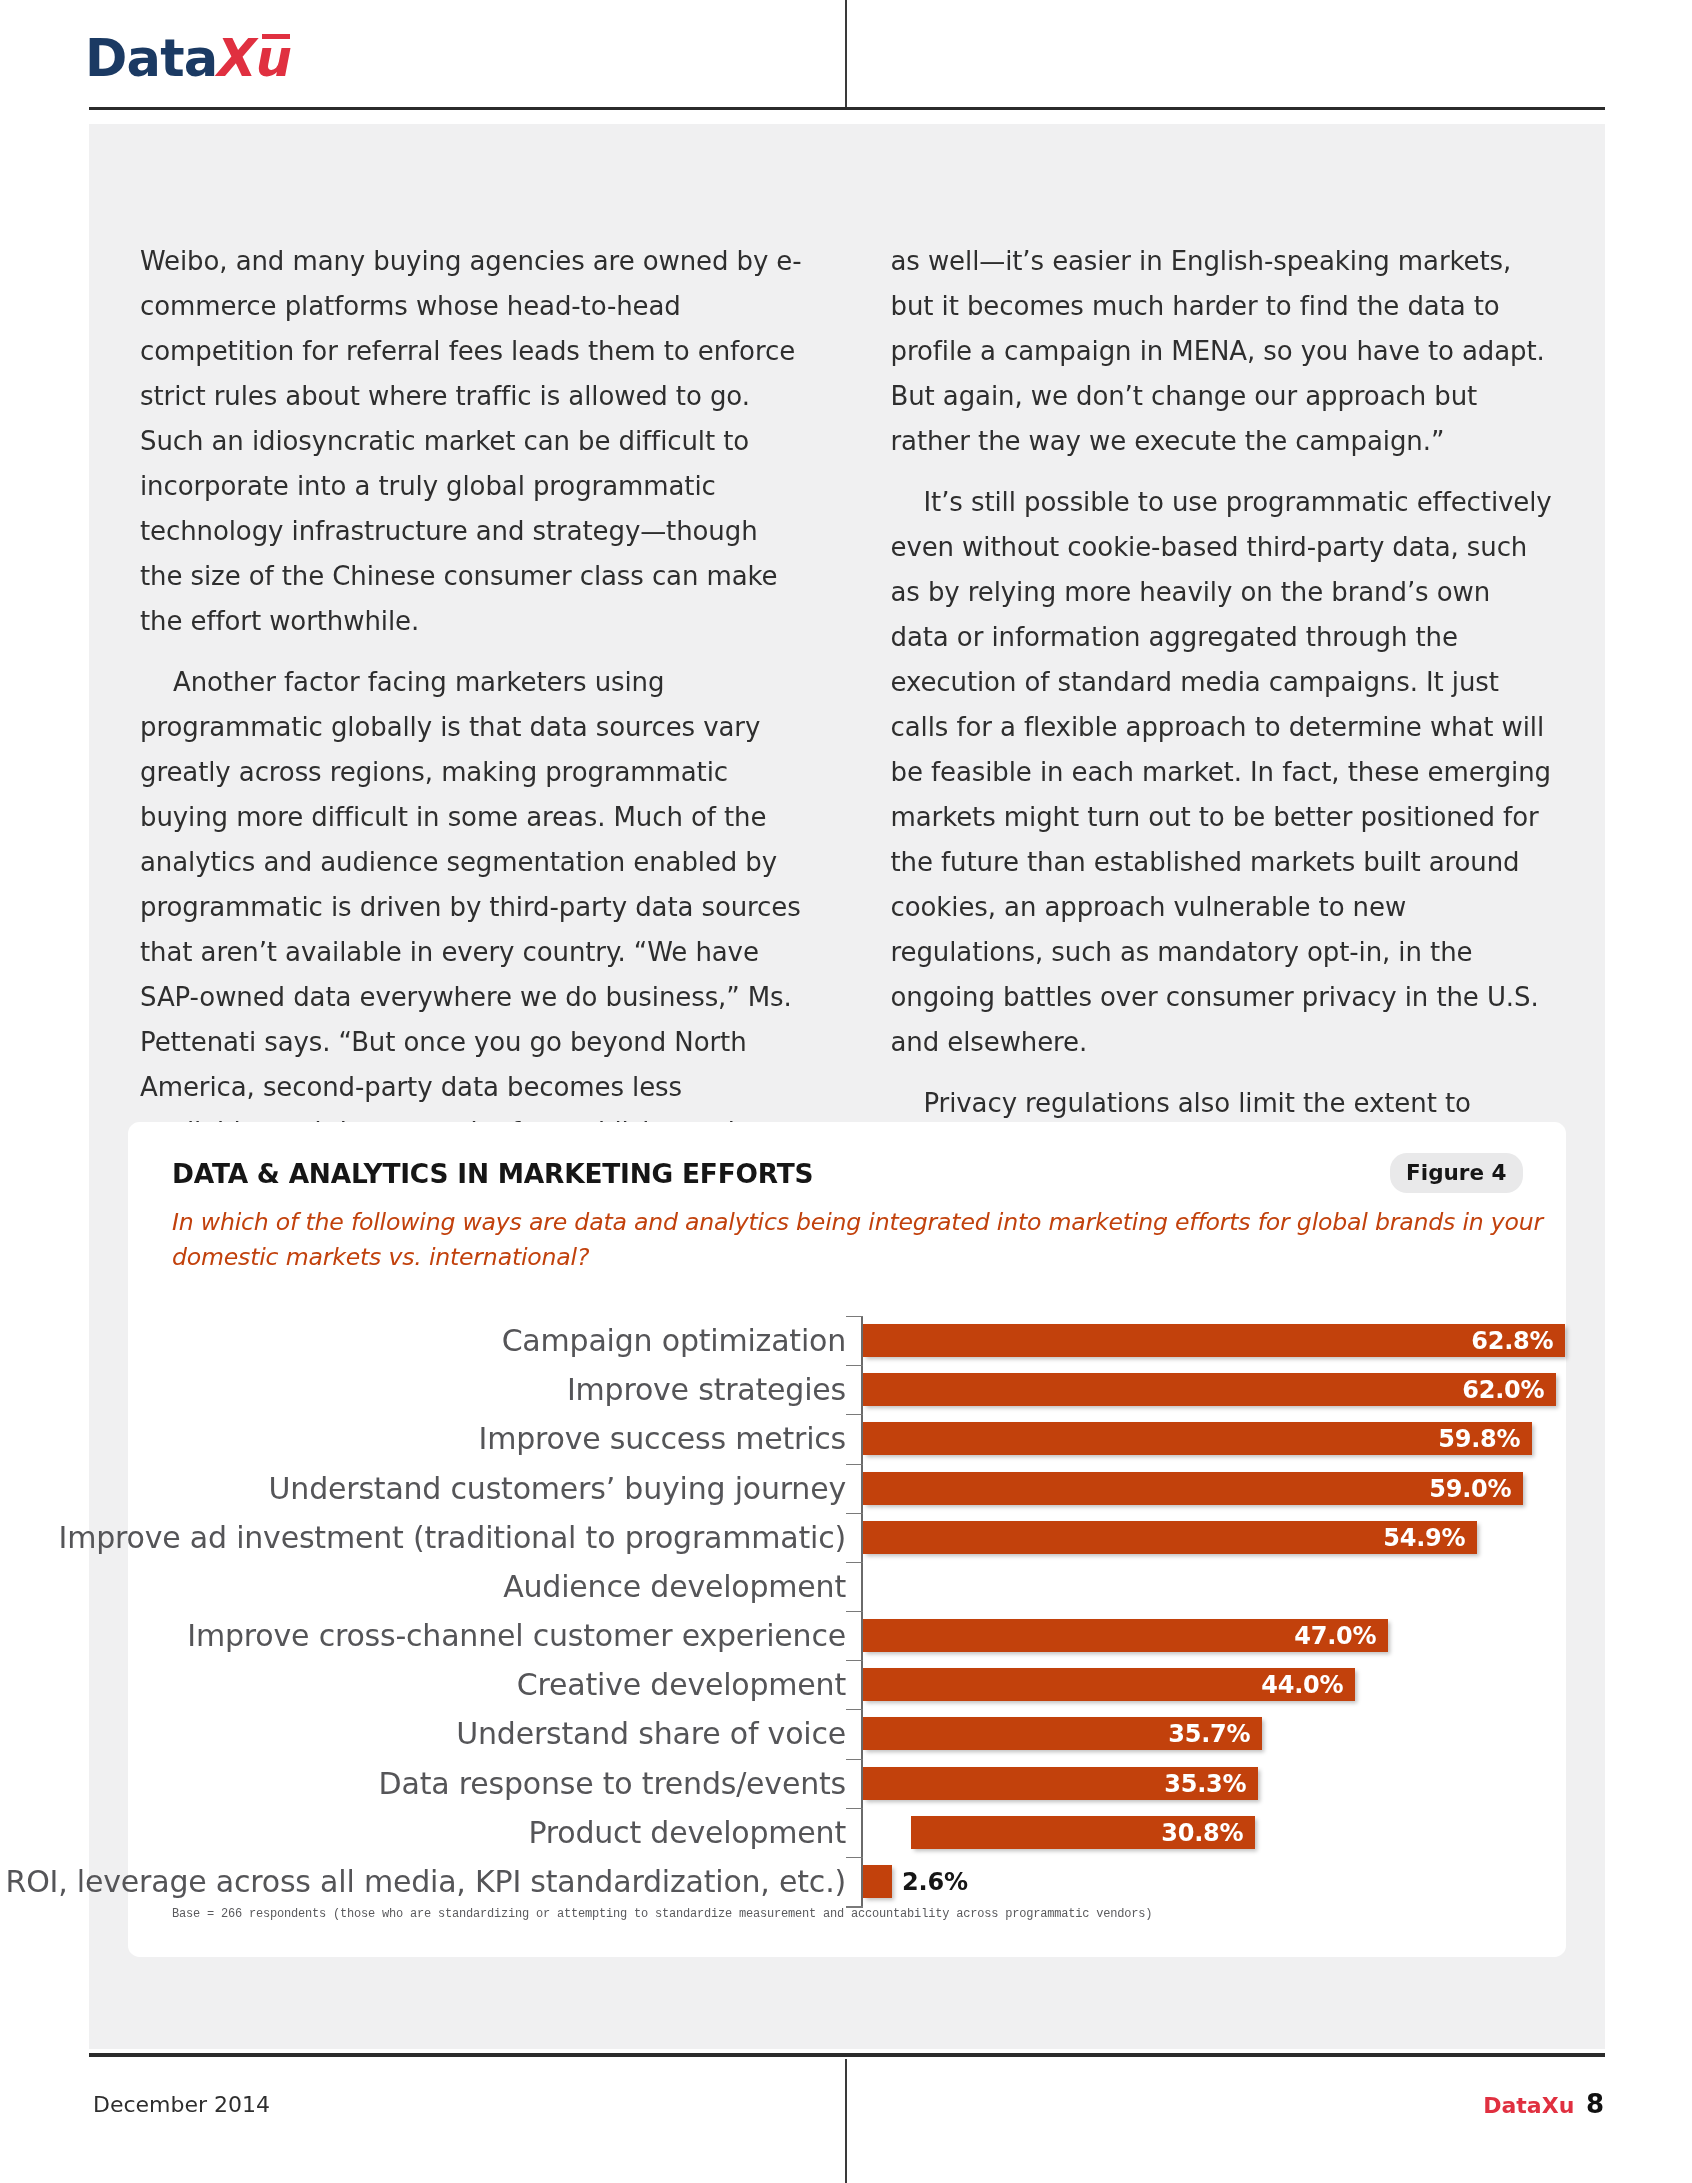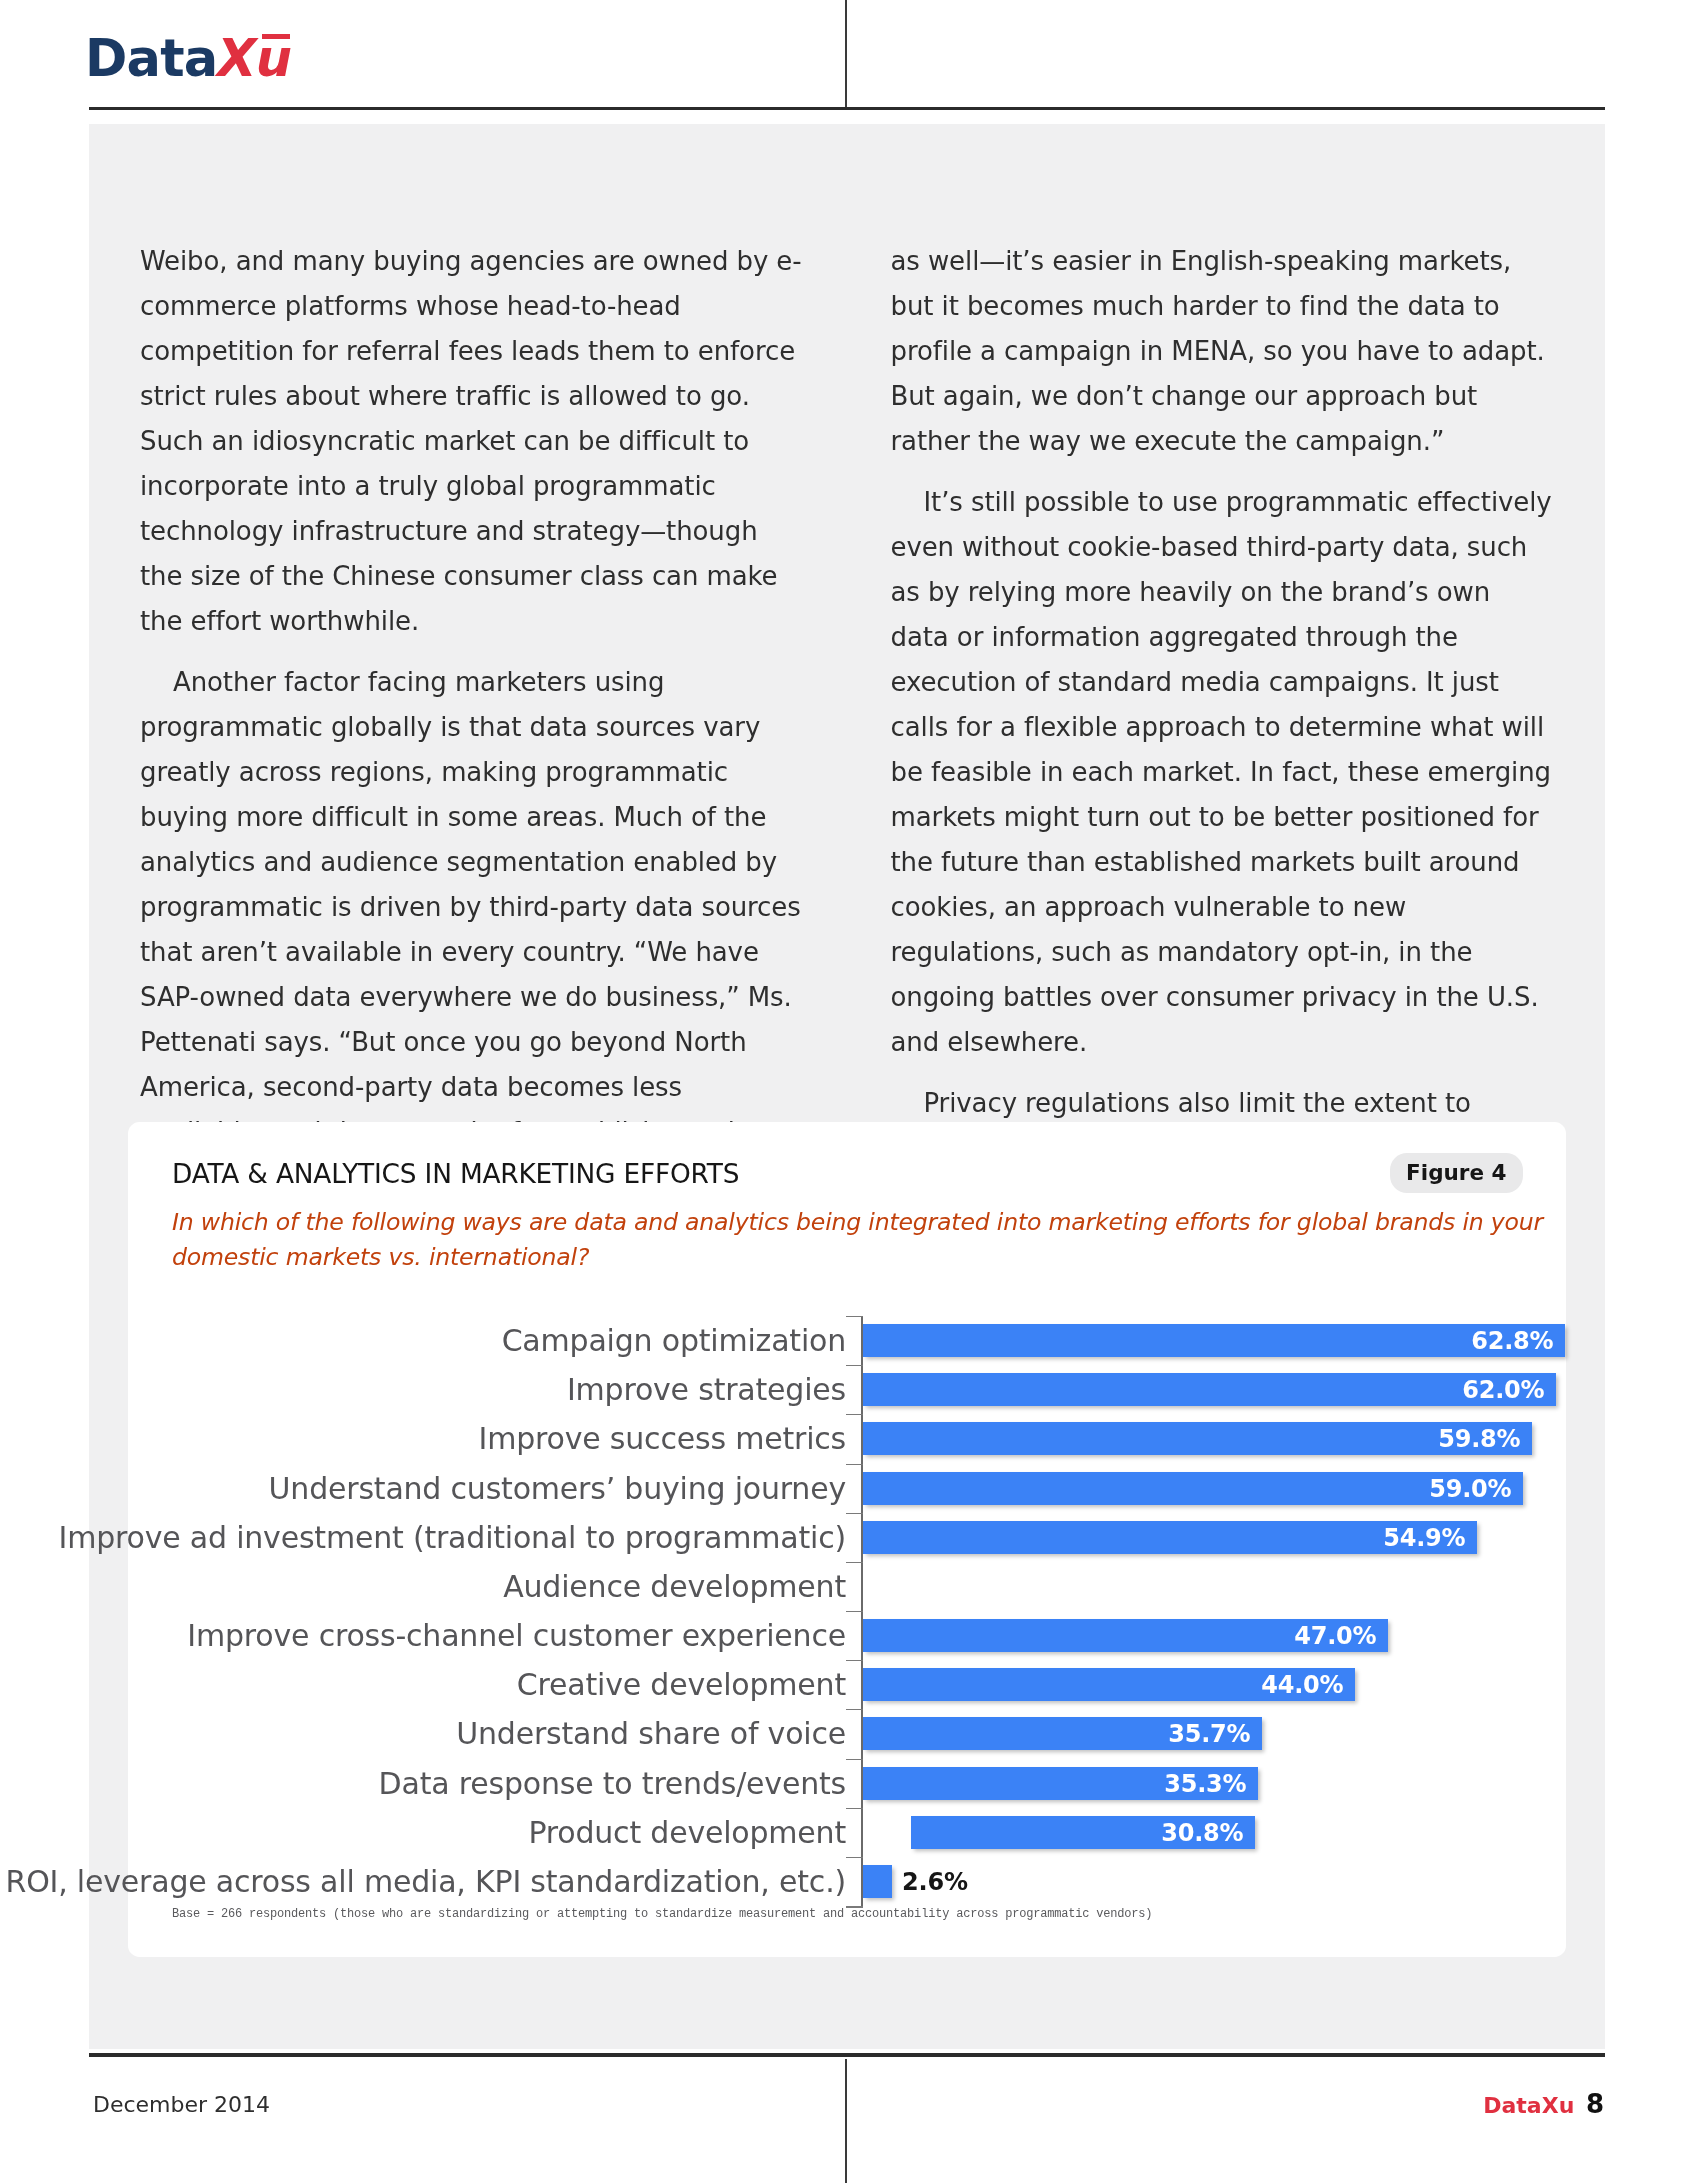--- a/index.html
+++ b/index.html
@@ -63,21 +63,21 @@
 
   
   .fig-card {
     position:absolute; left:39px; top:998px; width:1438px; height:835px;
     background:#ffffff;
     border-radius:11.6px;
   }
   .fig-title {
     position:absolute; left:44px; top:36px;
     font-family:"DejaVu Sans", sans-serif;
-    font-size:26.4px; font-weight:400; color:#161616;
+    font-size:26.4px; font-weight:700; color:#161616;
     letter-spacing:-0.2px;
   }
   .fig-badge {
     position:absolute; right:43px; top:31px;
     background:#e9e9ea; border-radius:17px;
     padding:7.4px 16.5px;
     font-family:"DejaVu Sans", sans-serif;
     font-size:21.5px; font-weight:700; color:#161616;
   }
   .fig-sub {
@@ -116,21 +116,21 @@
   .tick {
     position:absolute; left:718px; width:16.5px; height:1.7px;
     background:#7a7a7a; top:-0.4px;
   }
   .bar-wrap {
     position:absolute; left:735px; top:0; height:49px;
     display:flex; align-items:center;
   }
   .bar {
     height:33px;
-    background:#3b82f6;
+    background:#c2410c;
     box-shadow:2.5px 2.5px 4.1px rgba(0,0,0,0.25);
     display:flex; align-items:center; justify-content:flex-end;
     box-sizing:border-box;
     padding-right:11.6px;
   }
   .bar-val {
     font-family:"DejaVu Sans", sans-serif;
     font-size:24px; font-weight:700; color:#ffffff;
     letter-spacing:-0.2px;
     white-space:nowrap;

